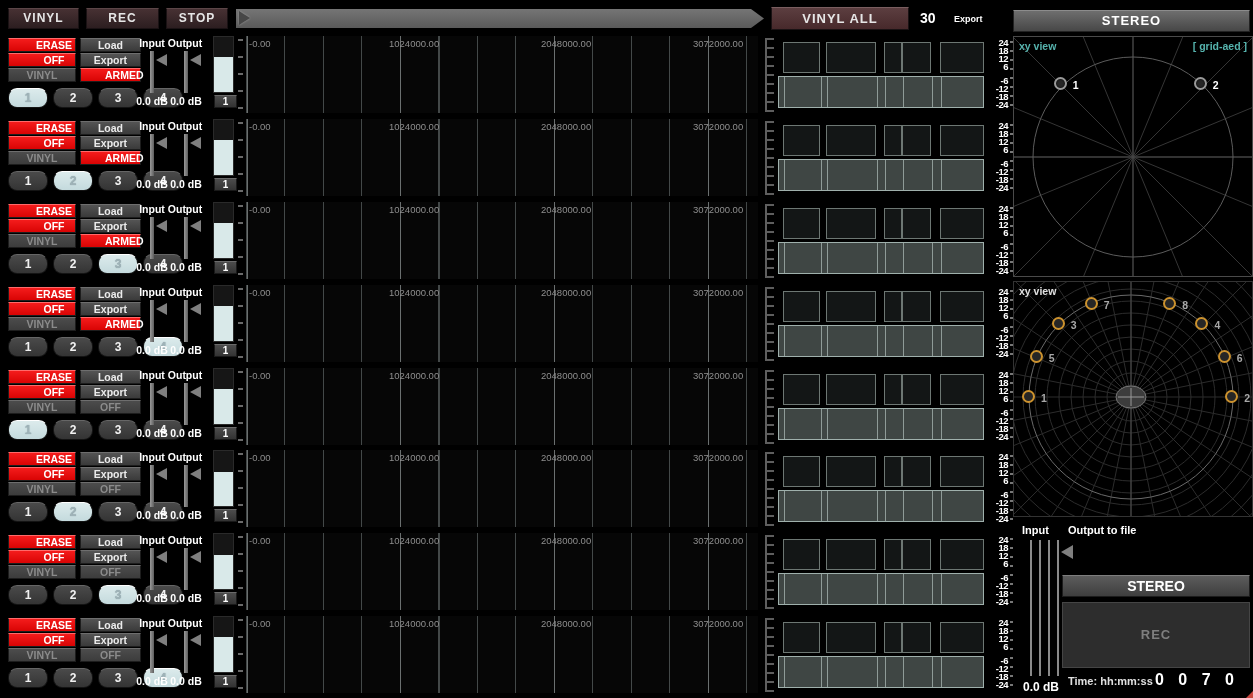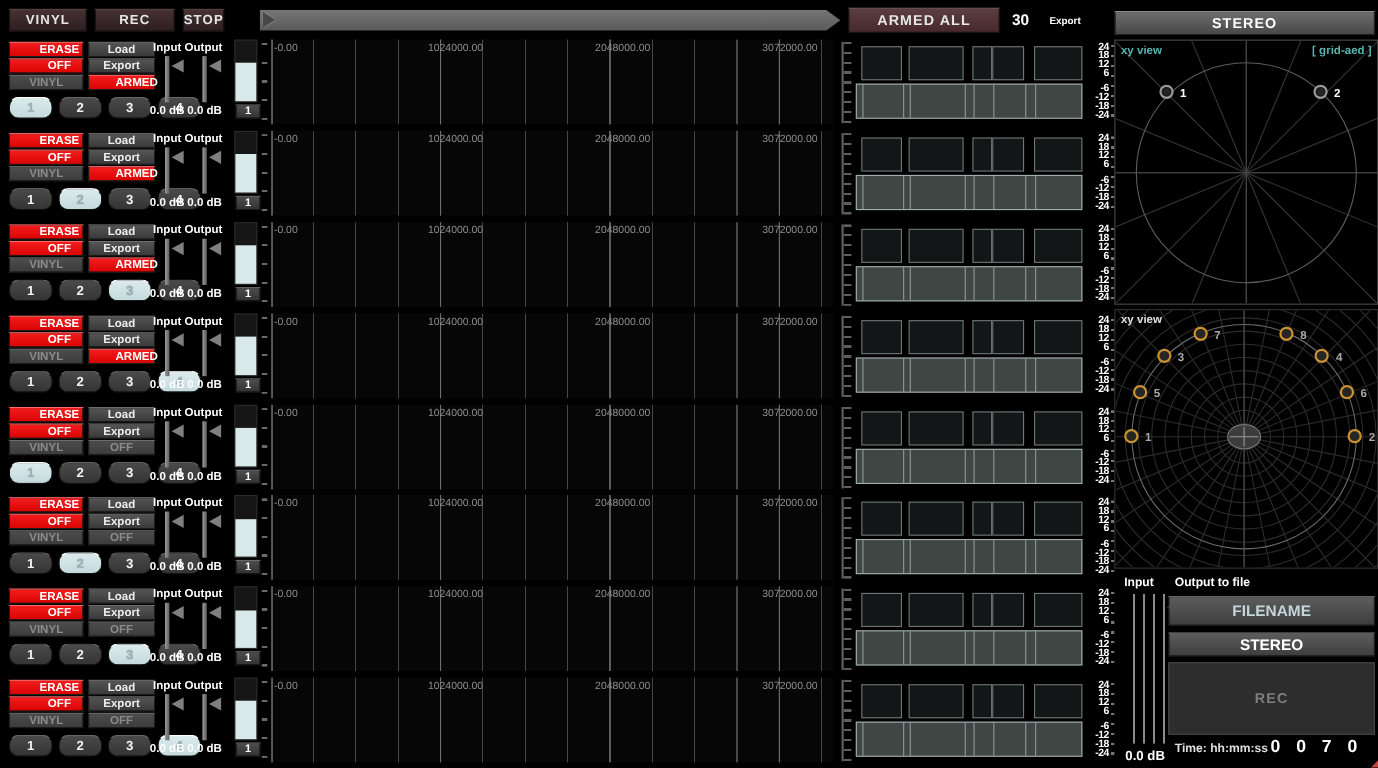--- a/index.html
+++ b/index.html
@@ -116,25 +116,25 @@
         border-bottom:7px solid #c8473f; border-left:7px solid transparent; }
 </style>
 </head>
 <body>
 
 <div id="app">
 
   <div class="topbar">
     <div class="tbtn" style="left:8px;width:71px;">VINYL</div>
     <div class="tbtn" style="left:86px;width:73px;">REC</div>
-    <div class="tbtn" style="left:166px;width:38px;text-align:center;">STOP</div>
+    <div class="tbtn" style="left:166px;width:62px;text-align:center;">STOP</div>
     <div class="transport-bar">
       <div class="playhead"></div>
     </div>
-    <div class="tbtn erase-all">ARMED ALL</div>
+    <div class="tbtn erase-all">VINYL ALL</div>
     <div class="minutes-value">30</div>
     <div class="minutes-label">Export</div>
   </div>
 
   <div id="channels">
     <div class="channel">
       <div class="btn red" style="left:8px;top:3px;width:68px;">ERASE</div>
       <div class="btn" style="left:80px;top:3px;width:61px;">Load</div>
       <div class="btn red" style="left:8px;top:18px;width:68px;">OFF</div>
       <div class="btn" style="left:80px;top:18px;width:61px;">Export</div>
@@ -822,20 +822,19 @@
           </div>
         </div>
     </div>
 
     <div class="master-label">Input</div>
     <div class="master-fader"></div>
     <div class="master-tri"></div>
     <div class="master-db">0.0 dB</div>
 
     <div class="mix-title">Output to file</div>
-    <div class="mix-btn mix-filename">FILENAME</div>
     <div class="mix-btn mix-stereo">STEREO</div>
     <div class="mix-rec">REC</div>
     <div class="time-label">Time: hh:mm:ss</div>
     <div class="time-value">0 0 7 0</div>
     <div class="resize-handle"></div>
   </div>
 </div>
 
 </body></html>

